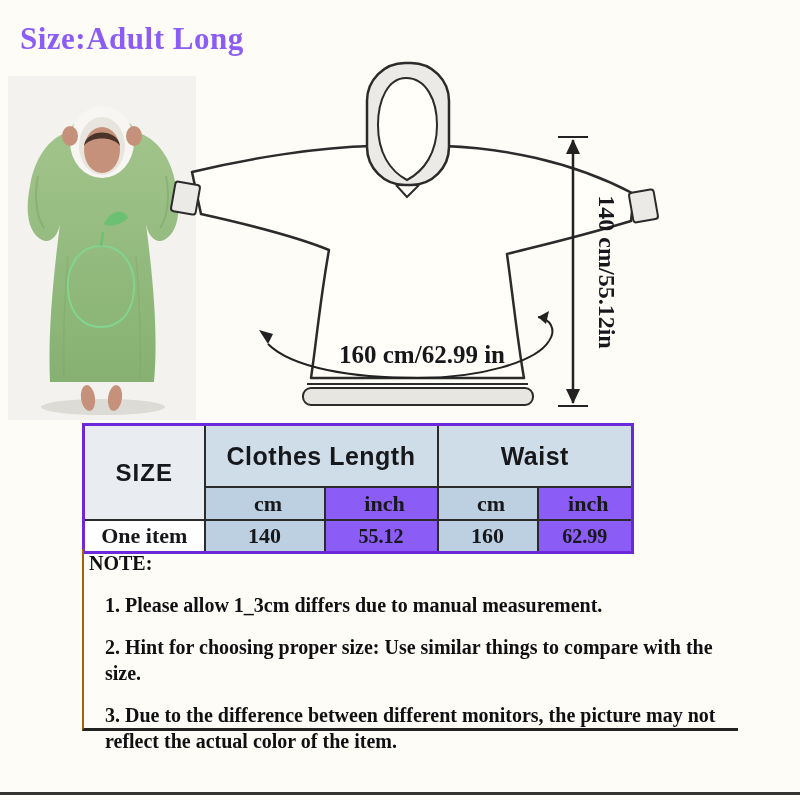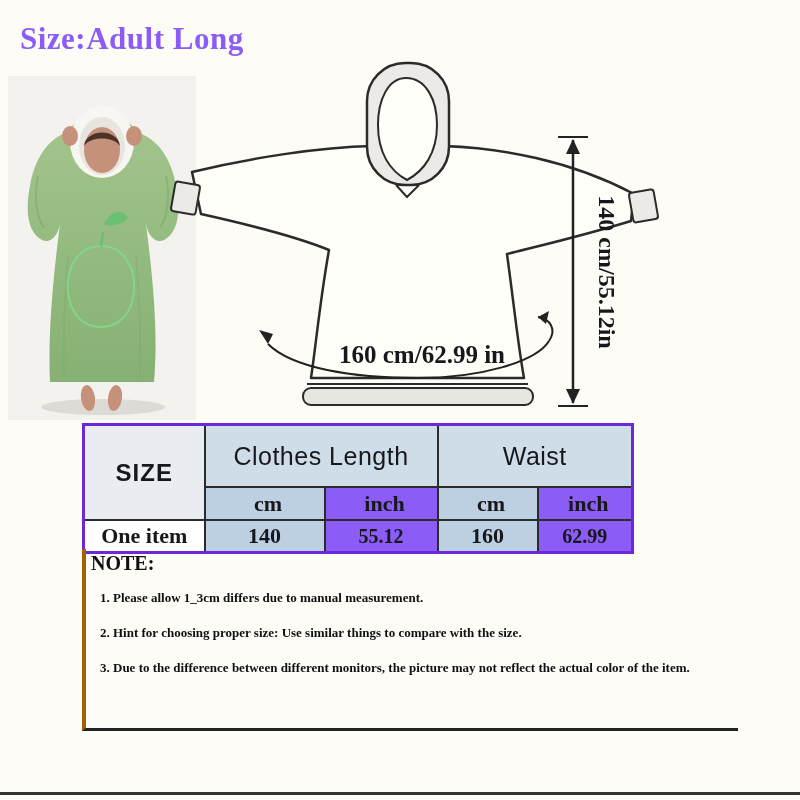--- a/index.html
+++ b/index.html
@@ -37,46 +37,46 @@
   .size-table tr.unit-row td{height:29px;}
   .size-table tr.data-row td{height:28px;}
   td.corner{
     background:#e9edf1;
     font-family:"Liberation Sans",sans-serif;
     font-size:24px;letter-spacing:1px;font-weight:600;
   }
   td.group{
     background:#cfdde9;
     font-family:"Liberation Sans",sans-serif;
-    font-size:25px;font-weight:400;letter-spacing:.5px;
+    font-size:25px;font-weight:700;letter-spacing:.5px;
   }
   td.blue{background:#bdd0e2;}
   td.peach{background:#8b5cf6;font-family:Liberation Serif, serif;}
   td.unit{font-size:22px;font-weight:bold;padding-left:8px;}
   td.val{font-size:22px;font-weight:bold;}
   td.val-small{font-size:20px;font-weight:bold;}
   td.rowlabel{
     background:#ffffff;font-size:22px;font-weight:bold;
   }
   
   .notes{
     position:absolute;left:82px;top:549px;
     width:656px;height:182px;
-    border-left:4px solid #a16207;
+    border-left:2px solid #a16207;
     border-bottom:3px solid #222;
     box-sizing:border-box;
     padding:2px 0 0 5px;
     color:#101012;
   }
   .notes-heading{
     font-size:20px;font-weight:bold;line-height:25px;margin:0;
   }
   .notes-item{
     width:645px;
-    font-size:13px;font-weight:bold;line-height:26px;margin:9px;
+    font-size:20px;font-weight:bold;line-height:26px;margin:16px;
   }
   .bottom-rule{
     position:absolute;left:0;top:792px;width:800px;height:3px;
     background:#35352f;
   }
 </style>
 </head>
 <body>
 
 <div class="page">

